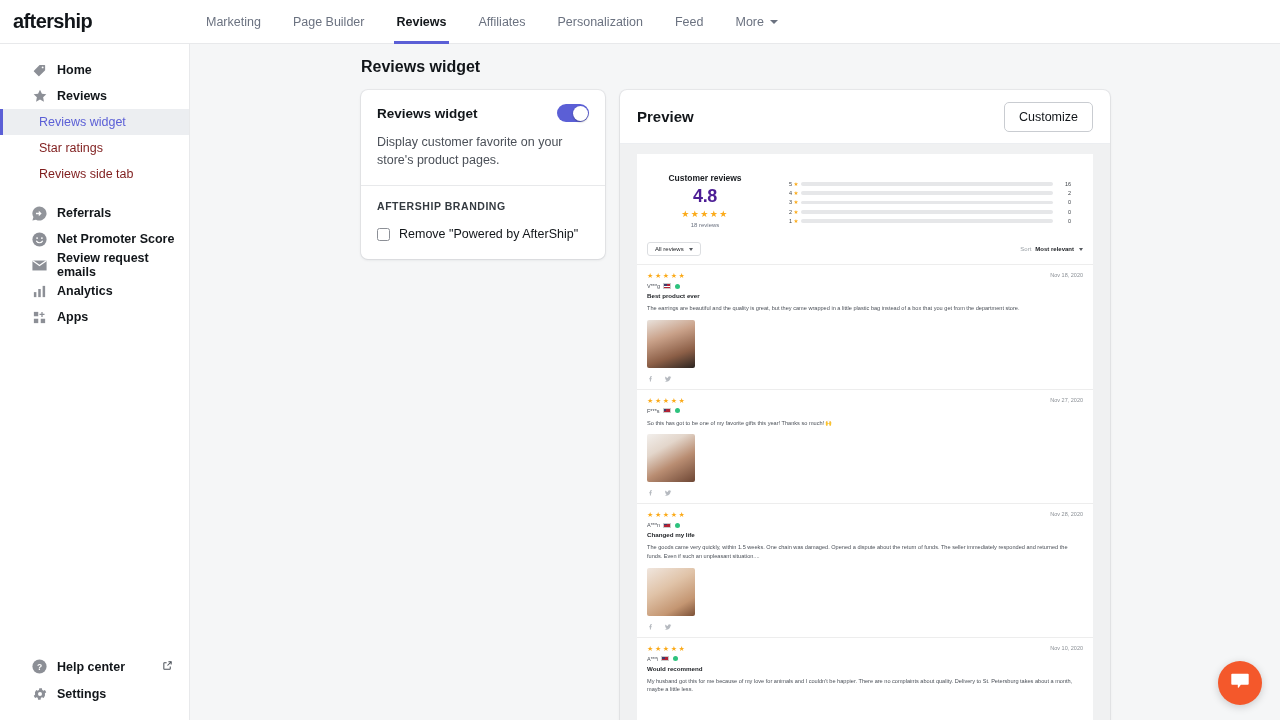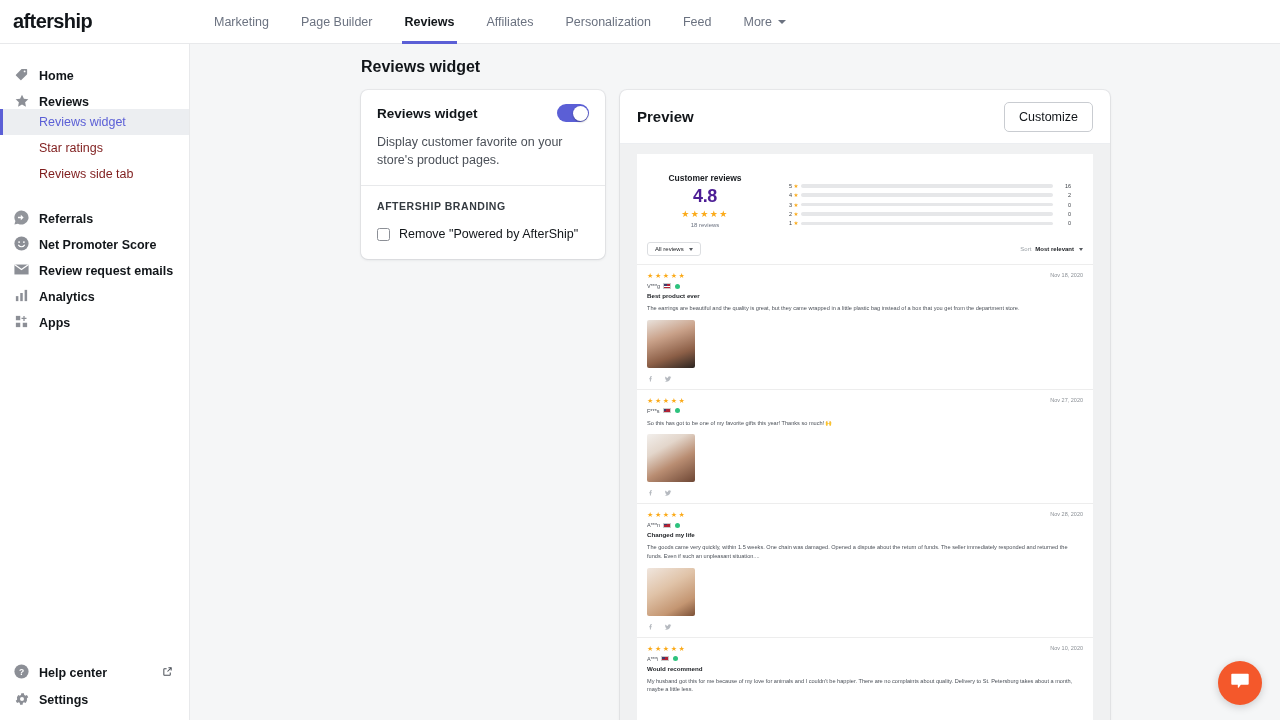--- a/index.html
+++ b/index.html
@@ -7,21 +7,21 @@
     width: 1280px; height: 720px;
     font-family: "Liberation Sans", sans-serif;
     background: #ffffff;
     overflow: hidden;
   }
 
   
   .topbar {
     position: absolute; top: 0; left: 0; width: 1280px; height: 44px;
     background: #fff; border-bottom: 1px solid #e8e9eb;
-    display: flex; align-items: center; gap: 8px;
+    display: flex; align-items: center;
   }
   .brand {
     width: 190px; padding-left: 13px;
     font-size: 20px; font-weight: bold; letter-spacing: -0.6px; color: #12161a;
   }
   .nav { display: flex; align-items: stretch; height: 44px; }
   .nav-item {
     display: flex; align-items: center; padding: 16px 16px; height: 44px;
     font-size: 12.5px; color: #6b7280; cursor: pointer; position: relative;
     white-space: nowrap;
@@ -36,21 +36,21 @@
     border-left: 4px solid transparent; border-right: 4px solid transparent;
     border-top: 4.5px solid #6b7280;
   }
 
   
   .sidebar {
     position: absolute; top: 44px; left: 0; width: 190px; height: 676px;
     background: #fff; border-right: 1px solid #e8e9eb;
   }
   .side-item {
-    display: flex; align-items: flex-end; height: 26px; padding-left: 13px;
+    display: flex; align-items: center; height: 26px; padding-left: 31px;
     font-size: 12.5px; color: #12161a; font-weight: bold; cursor: pointer;
     position: relative;
   }
   .side-item.gap { margin-top: 13px; }
   .side-item .sicon {
     width: 17px; height: 17px; margin-right: 9px;
     display: flex; align-items: center; justify-content: center;
     color: #8c8f96; flex: none;
   }
   .side-item.selected-parent { background: #f1f2f4; }
@@ -129,21 +129,21 @@
   }
   .pv-body {
     position: absolute; top: 54px; left: 0; right: 0; bottom: 0;
     background: #f0f1f2; padding: 10px 17px 0 17px;
   }
   .widget {
     background: #fff; height: 100%; overflow: hidden; position: relative;
   }
 
   
-  .summary { display: flex; padding: 17px 0 10px 0; align-items: flex-end; }
+  .summary { display: flex; padding: 17px 0 10px 0; align-items: center; }
   .sum-left { width: 136px; text-align: center; padding-top: 2px; }
   .sum-heading { font-size: 8.5px; font-weight: bold; color: #1a1d21; }
   .sum-score { font-size: 18px; font-weight: bold; color: #4c1d95; margin-top: 3px; letter-spacing: -.3px; }
   .sum-stars { color: #fbaa19; font-size: 9px; letter-spacing: 1.4px; margin-top: 2px; }
   .sum-count { font-size: 6px; color: #6b7280; margin-top: 3px; }
   .bars { flex: 1; padding: 6px 22px 0 12px; }
   .bar-row { display: flex; align-items: center; height: 9.4px; }
   .bar-lbl { font-size: 5.5px; color: #3a3f45; width: 7px; text-align: right; }
   .bar-star { color: #fbaa19; font-size: 5.5px; margin: 0 3px 0 1.5px; }
   .bar-track {

